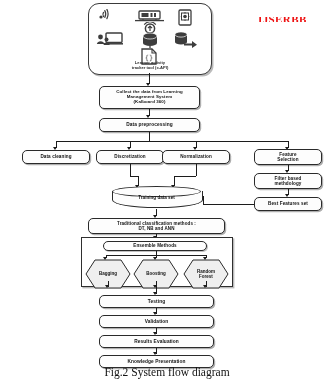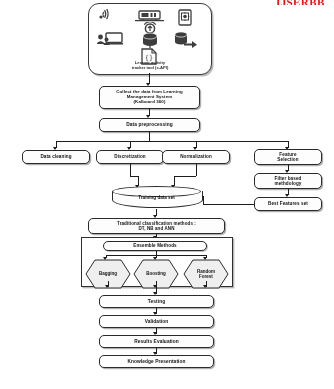--- a/index.html
+++ b/index.html
@@ -57,23 +57,23 @@
        border-top:3.4px solid #1c1c1c;}
   .arwl{position:absolute;width:0;height:0;
         border-top:2.6px solid transparent;border-bottom:2.6px solid transparent;
         border-right:3.4px solid #1c1c1c;}
 
   
   .caption{position:absolute;left:0;right:0;top:366px;text-align:center;
            font-family:"Liberation Serif",serif;font-size:11.5px;color:#111;}
 
   
-  .wm{position:absolute;left:258px;top:0px;width:56px;height:5px;overflow:hidden;
+  .wm{position:absolute;left:258px;top:17px;width:56px;height:5px;overflow:hidden;
       color:#ee1111;font-family:"Liberation Serif",serif;font-weight:bold;
-      font-size:11px;letter-spacing:.4px;line-height:5px;white-space:nowrap;margin-left:18px;}
+      font-size:11px;letter-spacing:.4px;line-height:5px;white-space:nowrap;}
 </style>
 </head>
 <body>
 
 <div id="stage">
 
   <div class="wm">IJSERBB</div>
 
   <div class="tracker">
 
@@ -325,14 +325,15 @@
     <span>Results Evaluation</span>
   </div>
 
   <div class="v" style="left:156px;top:348px;height:6px;"></div>
   <div class="arw" style="left:153.4px;top:352px;"></div>
 
   <div class="box" style="left:99px;top:355px;width:115px;height:13px;font-size:4.8px;">
     <span>Knowledge Presentation</span>
   </div>
 
+  <div class="caption">Fig.2 System flow diagram</div>
 
 </div>
 
 </body></html>

